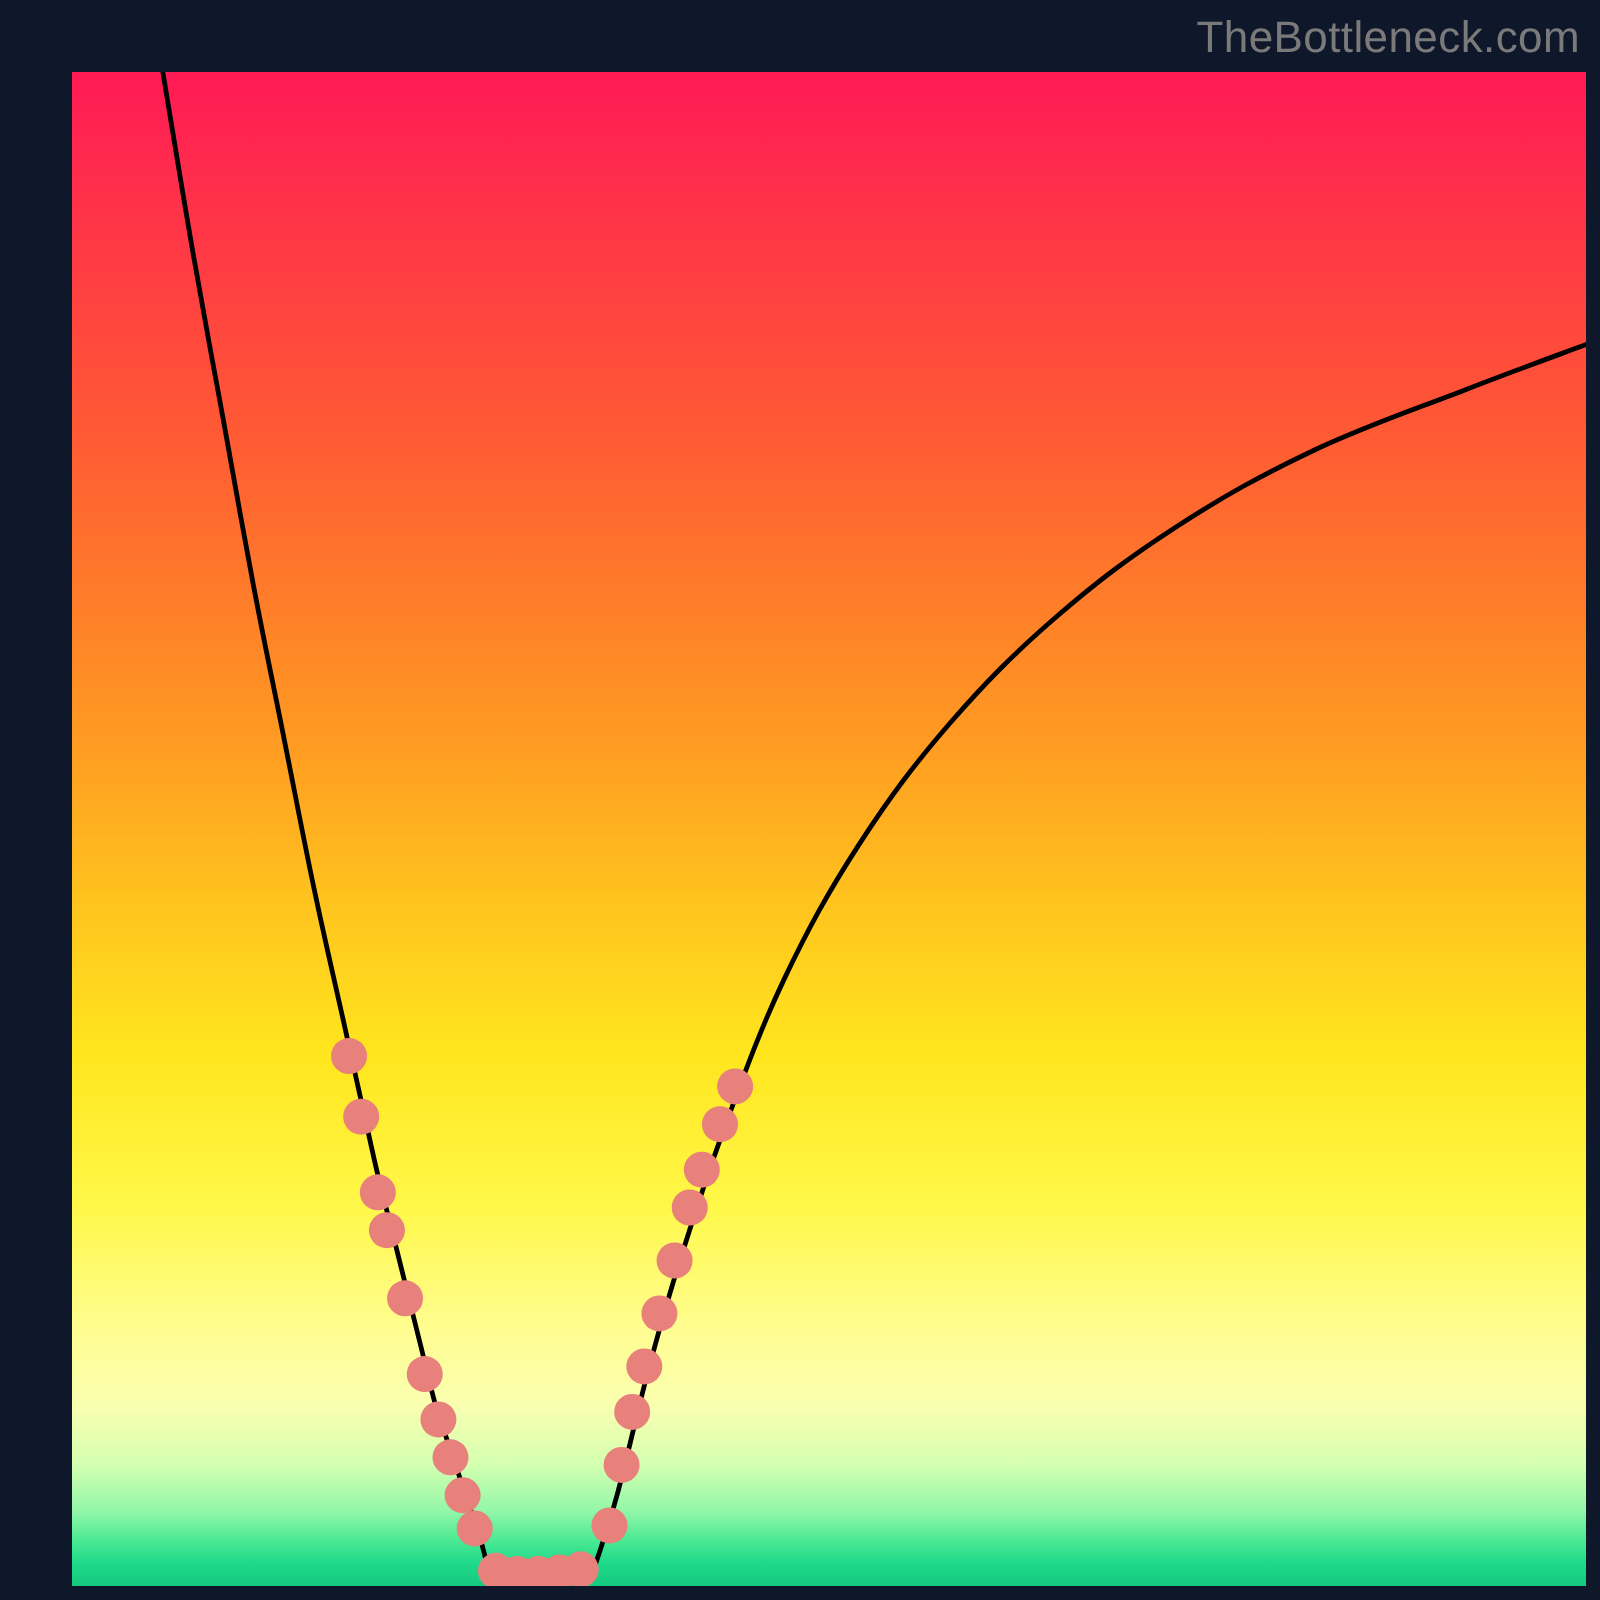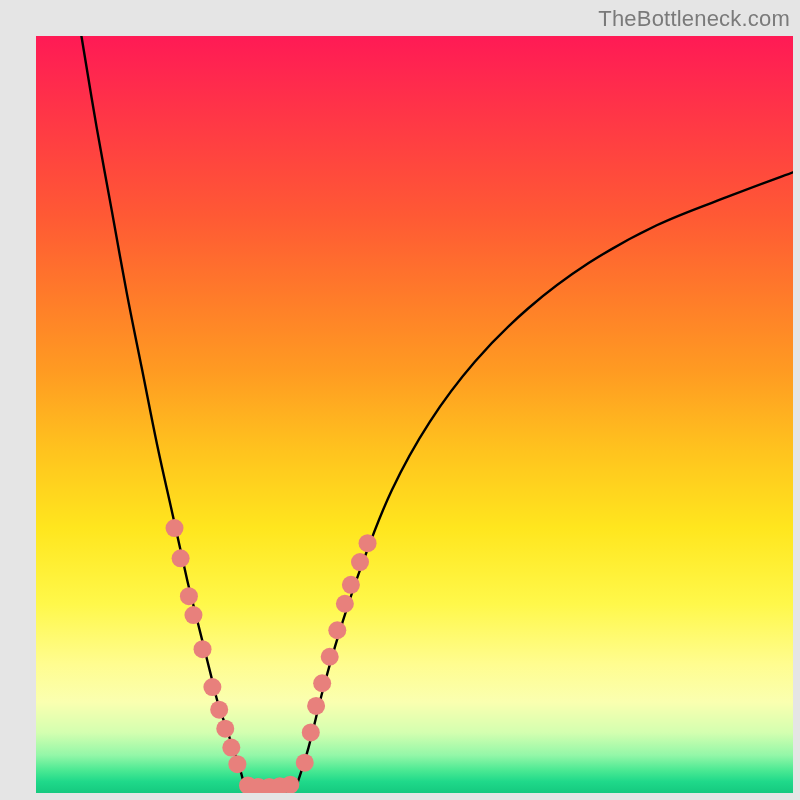--- a/index.html
+++ b/index.html
@@ -10,21 +10,21 @@
     background: #000;
     overflow: hidden;
     font-family: Arial, Helvetica, sans-serif;
   }
   .frame {
     position: absolute;
     top: 0;
     left: 0;
     width: 800px;
     height: 800px;
-    background: #e5e5e5;
+    background: #0f172a;
   }
   .plot-area {
     position: absolute;
     top: 36px;
     left: 36px;
     width: 757px;
     height: 757px;
     
     background: linear-gradient(to bottom,
       #ff1a55 0%,

